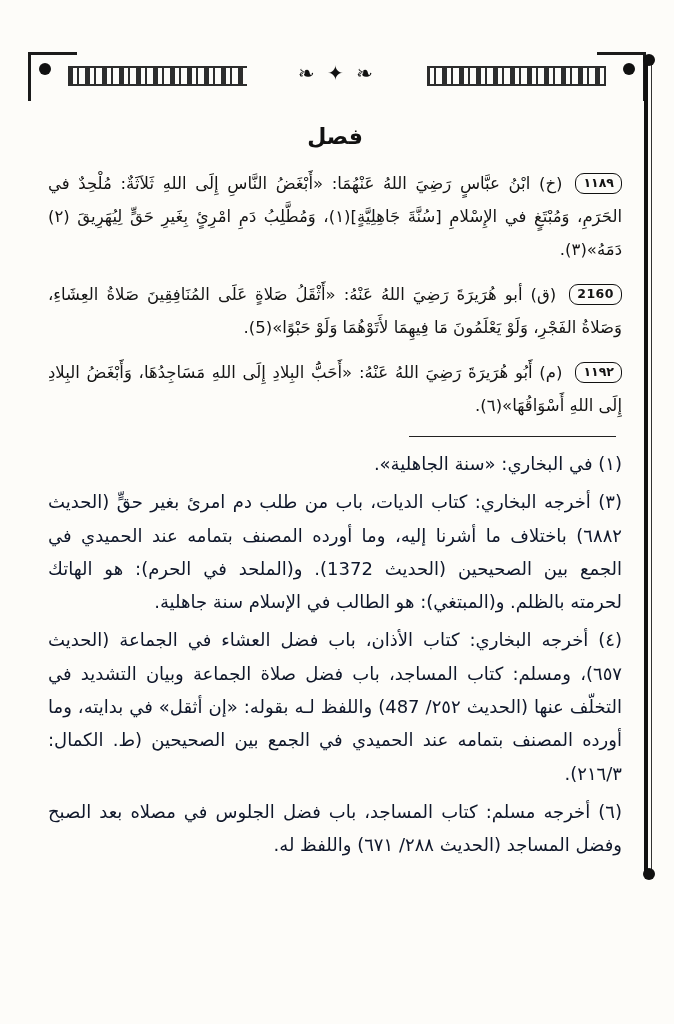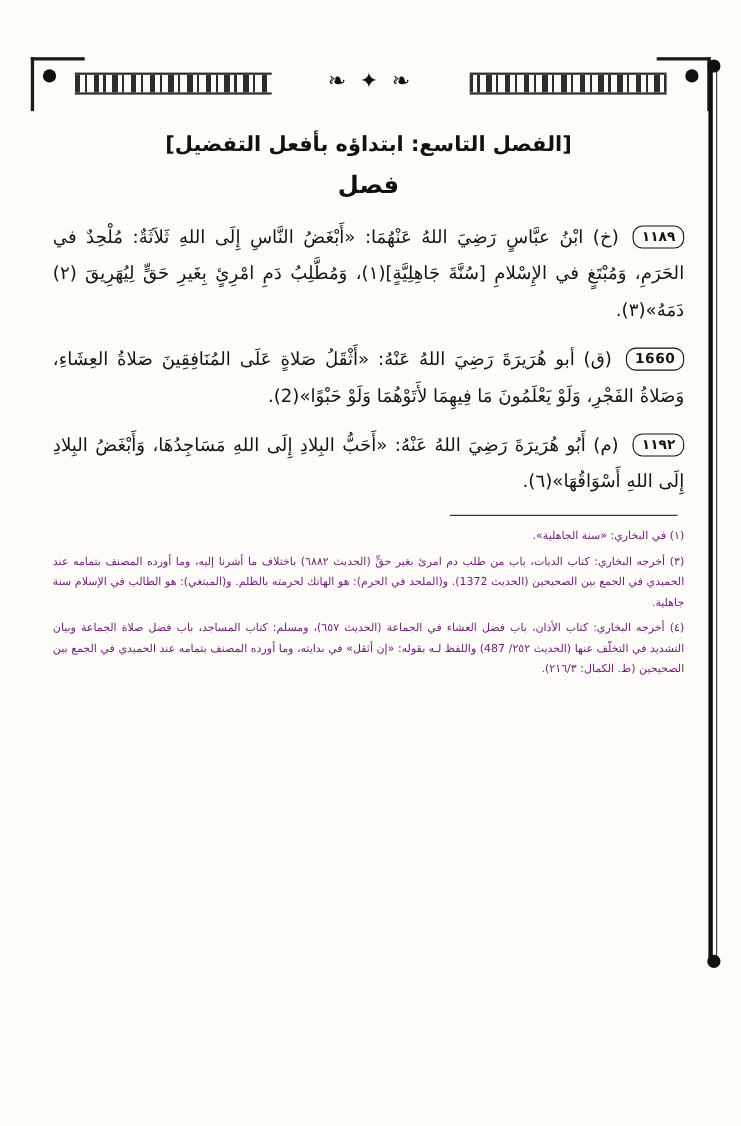--- a/index.html
+++ b/index.html
@@ -155,25 +155,25 @@
   }
 
   .fn-rule {
     width: 36%;
     height: 0;
     border-top: 1.4px solid #222;
     margin: 14px 0 10px auto;
     margin-right: 6px;
   }
   .footnotes {
-    font-size: 10px;
+    font-size: 18px;
     line-height: 1.85;
     text-align: justify;
     text-align-last: right;
-    color: #701a75;
+    color: #0f172a;
   }
   .fn {
     margin: 0 0 5px 0;
     padding-right: 0px;
   }
 </style>
 </head>
 <body>
 
 <div class="page">
@@ -187,38 +187,38 @@
 
   <div class="side-rail right">
     <div class="bar"></div>
     <div class="bar thin"></div>
     <div class="rail-dot t"></div>
     <div class="rail-dot b"></div>
   </div>
 
   <div class="content">
 
-    <div class="chapter-title">[الفصل التاسع: ابتداؤه بأفعل التفضيل]</div>
     <div class="fasl">فصل</div>
 
     <div class="hadith">
       <span class="num-badge">١١٨٩</span><span>(خ) ابْنُ عبَّاسٍ رَضِيَ اللهُ عَنْهُمَا: «أَبْغَضُ النَّاسِ إِلَى اللهِ ثَلاَثَةٌ: مُلْحِدٌ في الحَرَمِ، وَمُبْتَغٍ في الإِسْلامِ [سُنَّةَ جَاهِلِيَّةٍ]‏(١)‏، وَمُطَّلِبُ دَمِ امْرِئٍ بِغَيرِ حَقٍّ لِيُهَرِيقَ (٢) دَمَهُ»(٣).</span>
     </div>
 
     <div class="hadith">
-      <span class="num-badge">1660</span><span>(ق) أبو هُرَيرَةَ رَضِيَ اللهُ عَنْهُ: «أَثْقَلُ صَلاةٍ عَلَى المُنَافِقِينَ صَلاةُ العِشَاءِ، وَصَلاةُ الفَجْرِ، وَلَوْ يَعْلَمُونَ مَا فِيهِمَا لأَتَوْهُمَا وَلَوْ حَبْوًا»(2).</span>
+      <span class="num-badge">2160</span><span>(ق) أبو هُرَيرَةَ رَضِيَ اللهُ عَنْهُ: «أَثْقَلُ صَلاةٍ عَلَى المُنَافِقِينَ صَلاةُ العِشَاءِ، وَصَلاةُ الفَجْرِ، وَلَوْ يَعْلَمُونَ مَا فِيهِمَا لأَتَوْهُمَا وَلَوْ حَبْوًا»(5).</span>
     </div>
 
 
     <div class="hadith">
       <span class="num-badge">١١٩٢</span><span>(م) أَبُو هُرَيرَةَ رَضِيَ اللهُ عَنْهُ: «أَحَبُّ البِلادِ إِلَى اللهِ مَسَاجِدُهَا، وَأَبْغَضُ البِلادِ إِلَى اللهِ أَسْوَاقُهَا»(٦).</span>
     </div>
 
     <div class="fn-rule"></div>
 
     <div class="footnotes">
       <p class="fn">(١) في البخاري: «سنة الجاهلية».</p>
       <p class="fn">(٣) أخرجه البخاري: كتاب الديات، باب من طلب دم امرئ بغير حقٍّ (الحديث ٦٨٨٢) باختلاف ما أشرنا إليه، وما أورده المصنف بتمامه عند الحميدي في الجمع بين الصحيحين (الحديث 1372). و(الملحد في الحرم): هو الهاتك لحرمته بالظلم. و(المبتغي): هو الطالب في الإسلام سنة جاهلية.</p>
       <p class="fn">(٤) أخرجه البخاري: كتاب الأذان، باب فضل العشاء في الجماعة (الحديث ٦٥٧)، ومسلم: كتاب المساجد، باب فضل صلاة الجماعة وبيان التشديد في التخلّف عنها (الحديث ٢٥٢/ 487) واللفظ لـه بقوله: «إن أثقل» في بدايته، وما أورده المصنف بتمامه عند الحميدي في الجمع بين الصحيحين (ط. الكمال: ٢١٦/٣).</p>
+      <p class="fn">(٦) أخرجه مسلم: كتاب المساجد، باب فضل الجلوس في مصلاه بعد الصبح وفضل المساجد (الحديث ٢٨٨/ ٦٧١) واللفظ له.</p>
     </div>
 
   </div>
 </div>
 
 </body></html>

